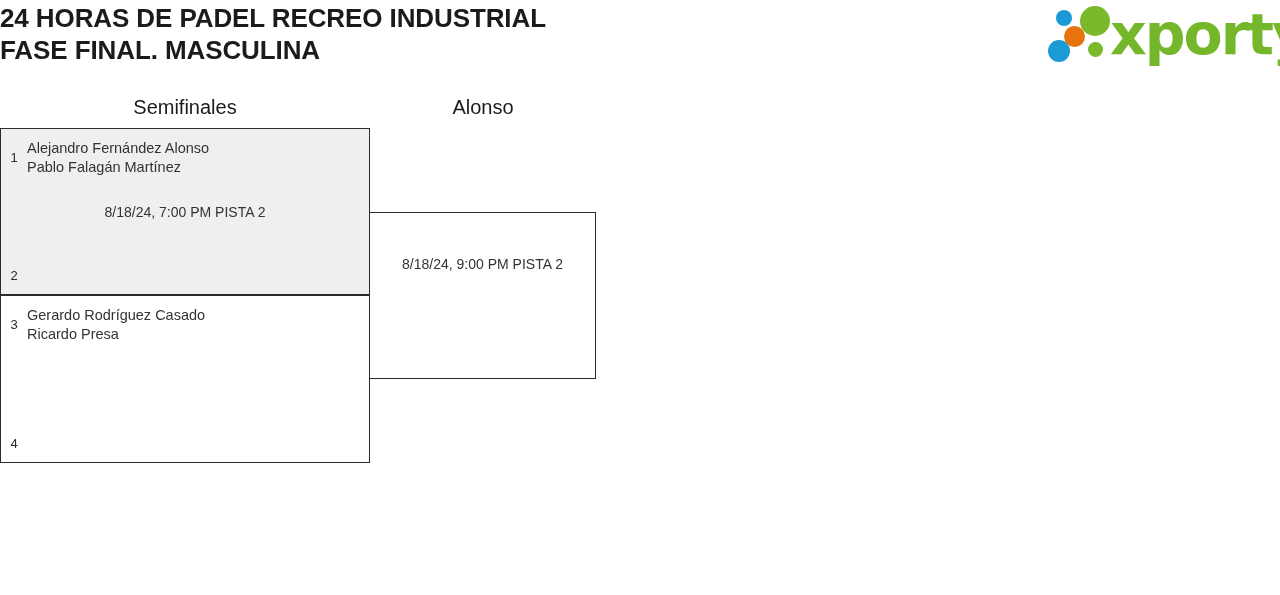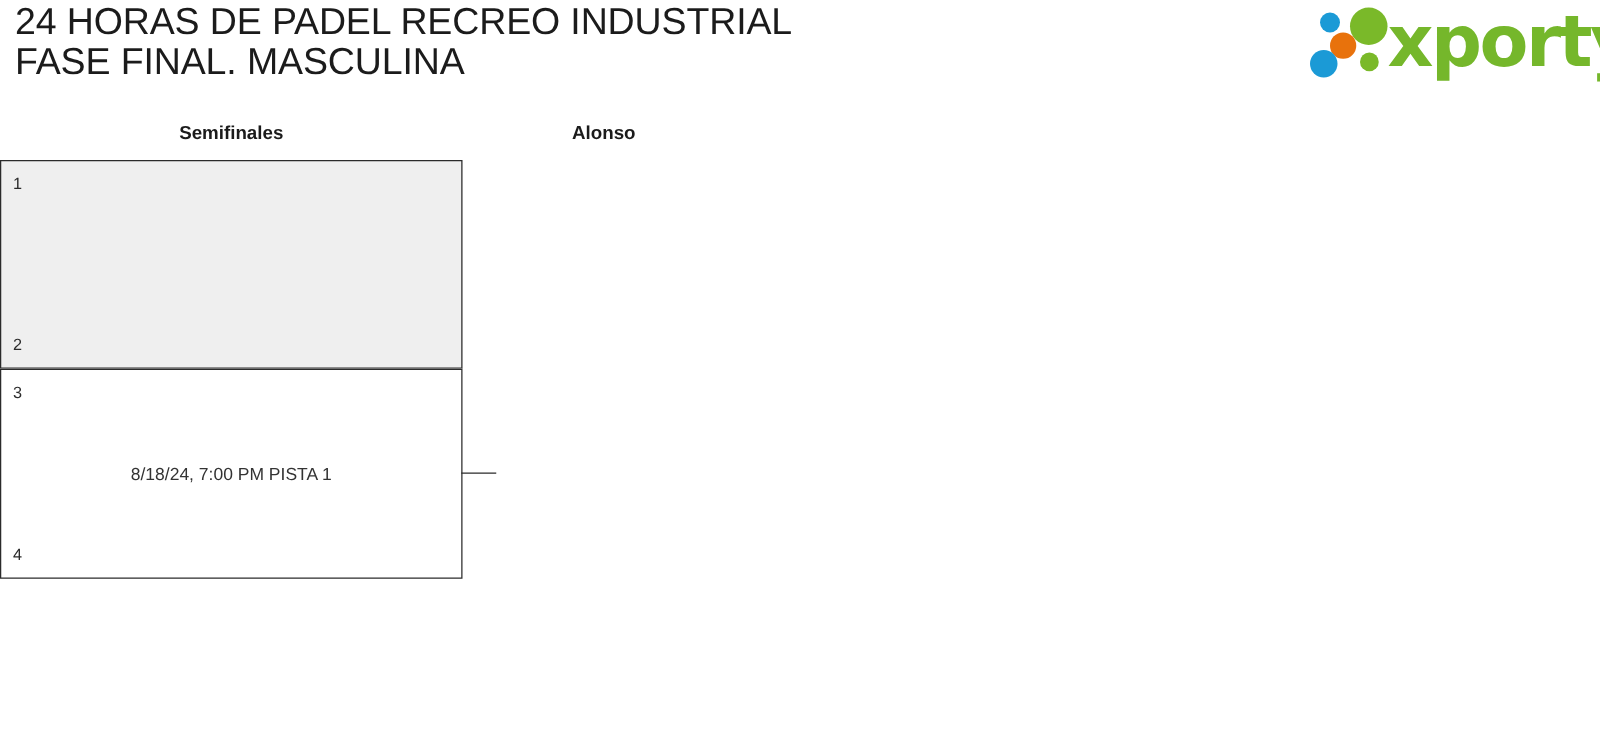--- a/index.html
+++ b/index.html
@@ -16,25 +16,25 @@
   #page {
     position: relative;
     width: 1280px;
     height: 595px;
     background: #ffffff;
   }
 
   
   .tournament-title {
     position: absolute;
-    left: 12px;
+    left: 0px;
     top: 2px;
     width: 900px;
-    font-size: 30px;
-    font-weight: normal;
+    font-size: 26px;
+    font-weight: bold;
     line-height: 32px;
     letter-spacing: -0.1px;
     color: #1b1b1b;
     white-space: pre-line;
   }
 
   
   .logo {
     position: absolute;
     left: 1048px;
@@ -67,22 +67,22 @@
     font-weight: bold;
     line-height: 66px;
     letter-spacing: -2px;
     color: #75b72b;
     font-family: "DejaVu Sans", sans-serif;
   }
 
   
   .round-header {
     position: absolute;
-    font-size: 15px;
-    font-weight: bold;
+    font-size: 20px;
+    font-weight: normal;
     color: #1b1b1b;
     text-align: center;
     line-height: 20px;
   }
   .round-header.semis { left: 0px;   top: 97px; width: 370px; }
   .round-header.final { left: 370px; top: 97px; width: 226px; }
 
   
   .match-box {
     position: absolute;
@@ -162,32 +162,39 @@
     </div>
     <div class="logo-text">xporty</div>
   </div>
 
   <div class="round-header semis">Semifinales</div>
   <div class="round-header final">Alonso</div>
 
   <div class="match-box match-sf1 shaded">
     <div class="team-row top">
       <span class="seed">1</span>
-    </div>
+      <span class="players">Alejandro Fernández Alonso
+Pablo Falagán Martínez</span>
+    </div>
+    <div class="match-time">8/18/24, 7:00 PM PISTA 2</div>
     <div class="team-row bottom">
       <span class="seed">2</span>
     </div>
   </div>
 
   <div class="match-box match-sf2">
     <div class="team-row top">
       <span class="seed">3</span>
-    </div>
-    <div class="match-time">8/18/24, 7:00 PM PISTA 1</div>
+      <span class="players">Gerardo Rodríguez Casado
+Ricardo Presa</span>
+    </div>
     <div class="team-row bottom">
       <span class="seed">4</span>
     </div>
   </div>
 
   <div class="connector conn-sf2-out"></div>
 
+  <div class="match-box match-final">
+    <div class="match-time">8/18/24, 9:00 PM PISTA 2</div>
+  </div>
 
 </div>
 
 </body></html>

